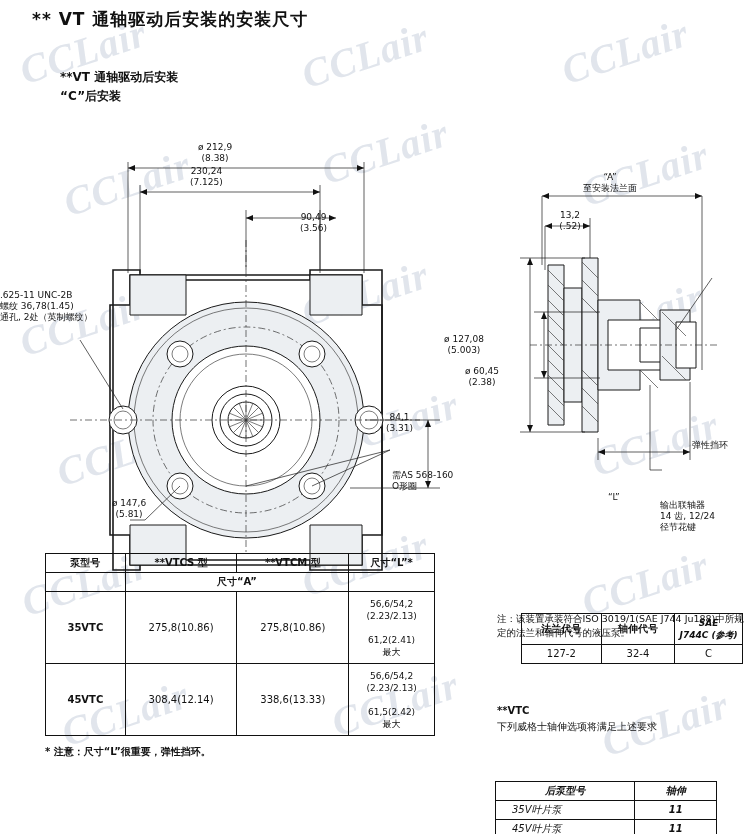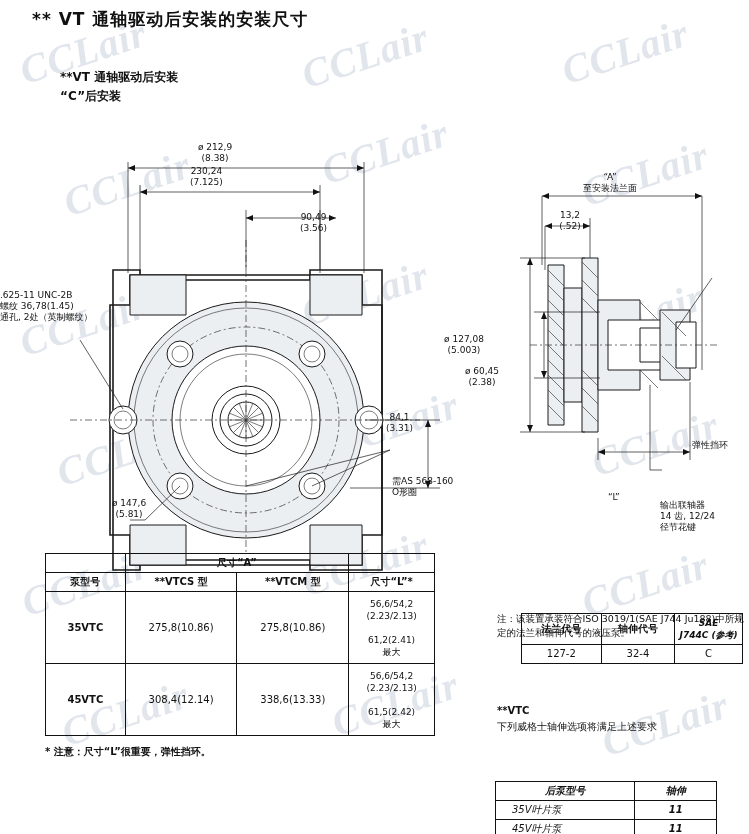--- a/index.html
+++ b/index.html
@@ -203,21 +203,21 @@
 (7.125)</div>
   <div class="dlabel c" style="left:300px;top:192px;margin-top:20px;">90,49
 (3.56)</div>
   <div class="dlabel" style="left:0px;top:290px;">.625-11 UNC-2B
 螺纹 36,78(1.45)
 通孔, 2处（英制螺纹）</div>
   <div class="dlabel c" style="left:386px;top:412px;">84,1
 (3.31)</div>
   <div class="dlabel c" style="left:112px;top:498px;">ø 147,6
 (5.81)</div>
-  <div class="dlabel" style="left:392px;top:470px;margin-top:6px;">需AS 568-160
+  <div class="dlabel" style="left:392px;top:470px;">需AS 568-160
 O形圈</div>
 
   <svg width="250" height="340" viewBox="0 0 250 340" style="left:490px;top:170px;">
 
     <line class="dim" x1="52" y1="26" x2="212" y2="26"></line>
     <path d="M52,26 l7,-3 l0,6 Z" fill="#111"></path>
     <path d="M212,26 l-7,-3 l0,6 Z" fill="#111"></path>
     <line class="dim" x1="52" y1="26" x2="52" y2="95"></line>
     <line class="dim" x1="212" y1="26" x2="212" y2="200"></line>
 
@@ -306,29 +306,29 @@
 
   <table class="t-main">
     <colgroup>
         <col style="width:80px">
         <col style="width:112px">
         <col style="width:112px">
         <col style="width:86px">
       </colgroup>
     <tbody>
       <tr>
-        <td style="border:none;border-right:1px solid #111;border-top:1px solid #111;border-left:1px solid #111;"></td>
-        <td colspan="2" style="font-weight:bold;">尺寸“A”</td>
-        <td style="border-top:1px solid #111;border-right:1px solid #111;border-bottom:none;"></td>
-      </tr>
-      <tr>
         <th>泵型号</th>
         <th>**VTCS 型</th>
         <th>**VTCM 型</th>
         <th>尺寸“L”*</th>
+      </tr>
+      <tr>
+        <td style="border:none;border-right:1px solid #111;border-top:1px solid #111;border-left:1px solid #111;"></td>
+        <td colspan="2" style="font-weight:bold;">尺寸“A”</td>
+        <td style="border-top:1px solid #111;border-right:1px solid #111;border-bottom:none;"></td>
       </tr>
       <tr style="height:72px;">
         <td style="font-weight:bold;">35VTC</td>
         <td>275,8(10.86)</td>
         <td>275,8(10.86)</td>
         <td style="white-space:pre-line;font-size:9px;">56,6/54,2
 (2.23/2.13)
 
 61,2(2.41)
 最大</td>

